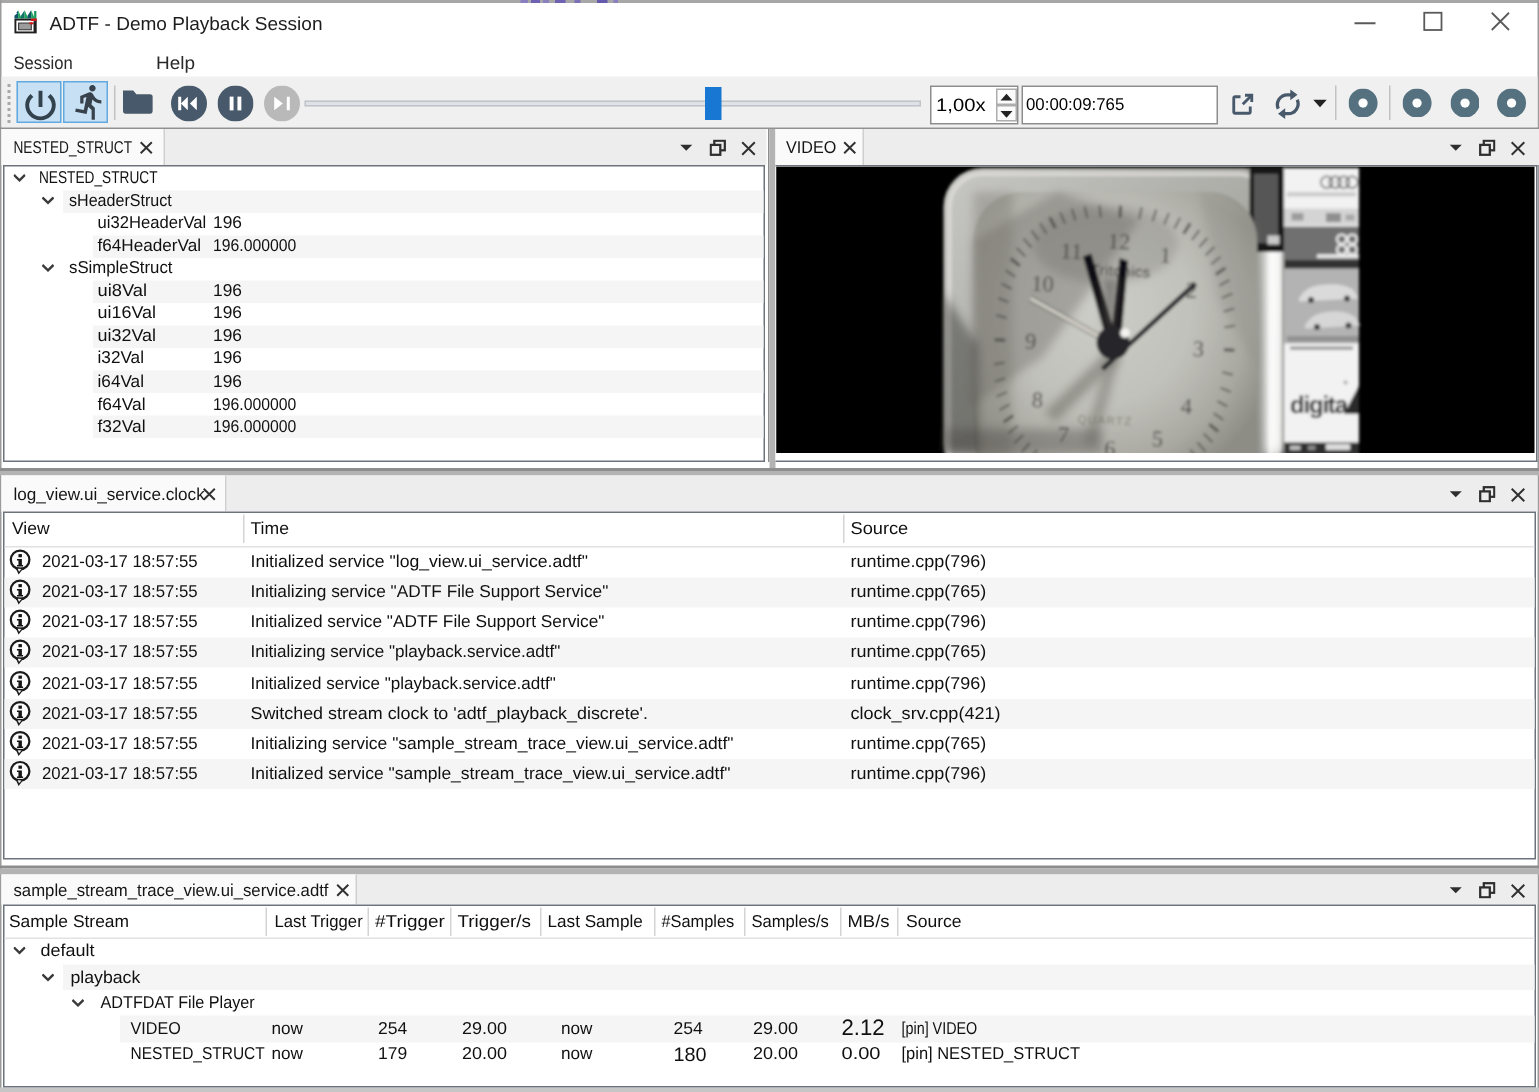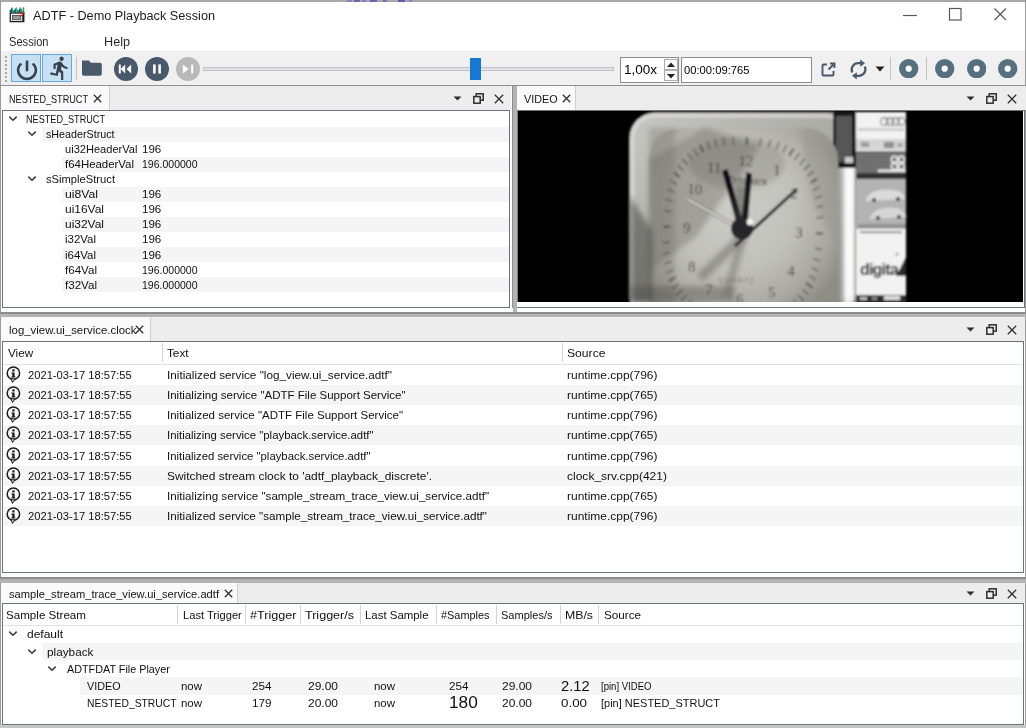--- a/index.html
+++ b/index.html
@@ -359,21 +359,21 @@
     </svg>
     <svg style="position:absolute;left:986px;top:324.0px" width="11" height="11" viewBox="0 0 11 11">
       <rect x="3.2" y="0.8" width="7" height="6.4" fill="none" stroke="#2e2e2e" stroke-width="1.5"></rect>
       <rect x="0.8" y="3.6" width="6.4" height="6.6" fill="#ededed" stroke="#2e2e2e" stroke-width="1.5"></rect>
     </svg>
     <svg style="position:absolute;left:1007px;top:324.5px" width="10" height="10" viewBox="0 0 10 10">
       <path d="M0.8 0.8 L9.2 9.2 M9.2 0.8 L0.8 9.2" stroke="#303030" stroke-width="1.3" fill="none"></path>
     </svg>
     <div style="position:absolute;left:2px;top:341px;width:1022px;height:232px;background:#fff;border:1px solid #6c737b"></div>
     <div style="position:absolute;left:8px;top:345.0px;font-size:11.5px;line-height:16px;color:#101010;font-weight:normal;white-space:pre;transform:scaleX(1.0148);transform-origin:0 50%;">View</div>
-    <div style="position:absolute;left:166.5px;top:345.0px;font-size:11.5px;line-height:16px;color:#101010;font-weight:normal;white-space:pre;transform:scaleX(1.0194);transform-origin:0 50%;">Text</div>
+    <div style="position:absolute;left:166.5px;top:345.0px;font-size:11.5px;line-height:16px;color:#101010;font-weight:normal;white-space:pre;transform:scaleX(1.0194);transform-origin:0 50%;">Time</div>
     <div style="position:absolute;left:566.5px;top:345.0px;font-size:11.5px;line-height:16px;color:#101010;font-weight:normal;white-space:pre;transform:scaleX(1.0566);transform-origin:0 50%;">Source</div>
     <div style="position:absolute;left:162px;top:343px;width:1px;height:19px;background:#d4d4d4"></div>
     <div style="position:absolute;left:562px;top:343px;width:1px;height:19px;background:#d4d4d4"></div>
     <div style="position:absolute;left:3px;top:363.5px;width:1020px;height:1px;background:#e2e2e2"></div>
     <svg style="position:absolute;left:5.5px;top:365.7px" width="16" height="18" viewBox="0 0 16 18">
       <circle cx="7.4" cy="7.2" r="6.2" fill="#fcfcfc" stroke="#1a1a1a" stroke-width="1.5"></circle>
       <polygon points="4.2,12.2 6.4,17 10,12.4" fill="#1a1a1a"></polygon>
       <polygon points="5.8,13.2 6.7,15.2 8.3,13.4" fill="#fcfcfc"></polygon>
       <rect x="6.3" y="3.4" width="2.3" height="2.1" fill="#151515"></rect>
       <polygon points="5.3,6.6 8.6,6.6 8.6,10.6 9.4,10.6 9.4,11.6 5.3,11.6 5.3,10.6 6.3,10.6 6.3,7.6 5.3,7.6" fill="#151515"></polygon>
@@ -513,16 +513,16 @@
     <div style="position:absolute;left:373.5px;top:678.0px;font-size:11.5px;line-height:16px;color:#101010;font-weight:normal;white-space:pre;transform:scaleX(0.9954);transform-origin:0 50%;">now</div>
     <div style="position:absolute;left:448.5px;top:678.0px;font-size:11.5px;line-height:16px;color:#101010;font-weight:normal;white-space:pre;transform:scaleX(1.0163);transform-origin:0 50%;">254</div>
     <div style="position:absolute;left:502px;top:678.0px;font-size:11.5px;line-height:16px;color:#101010;font-weight:normal;white-space:pre;transform:scaleX(1.0425);transform-origin:0 50%;">29.00</div>
     <div style="position:absolute;left:561px;top:678.0px;font-size:15px;line-height:16px;color:#101010;font-weight:normal;white-space:pre;transform:scaleX(0.9829);transform-origin:0 50%;">2.12</div>
     <div style="position:absolute;left:601px;top:678.0px;font-size:11.5px;line-height:16px;color:#101010;font-weight:normal;white-space:pre;transform:scaleX(0.8317);transform-origin:0 50%;">[pin] VIDEO</div>
     <div style="position:absolute;left:86.5px;top:695.2px;font-size:11.5px;line-height:16px;color:#101010;font-weight:normal;white-space:pre;transform:scaleX(0.8979);transform-origin:0 50%;">NESTED_STRUCT</div>
     <div style="position:absolute;left:180.5px;top:695.2px;font-size:11.5px;line-height:16px;color:#101010;font-weight:normal;white-space:pre;transform:scaleX(0.9954);transform-origin:0 50%;">now</div>
     <div style="position:absolute;left:252px;top:695.2px;font-size:11.5px;line-height:16px;color:#101010;font-weight:normal;white-space:pre;transform:scaleX(1.0163);transform-origin:0 50%;">179</div>
     <div style="position:absolute;left:308px;top:695.2px;font-size:11.5px;line-height:16px;color:#101010;font-weight:normal;white-space:pre;transform:scaleX(1.0425);transform-origin:0 50%;">20.00</div>
     <div style="position:absolute;left:373.5px;top:695.2px;font-size:11.5px;line-height:16px;color:#101010;font-weight:normal;white-space:pre;transform:scaleX(0.9954);transform-origin:0 50%;">now</div>
-    <div style="position:absolute;left:448.5px;top:695.2px;font-size:17px;line-height:16px;color:#101010;font-weight:normal;white-space:pre;transform:scaleX(1.0163);transform-origin:0 50%;">180</div>
+    <div style="position:absolute;left:448.5px;top:695.2px;font-size:13px;line-height:16px;color:#101010;font-weight:normal;white-space:pre;transform:scaleX(1.0163);transform-origin:0 50%;">180</div>
     <div style="position:absolute;left:502px;top:695.2px;font-size:11.5px;line-height:16px;color:#101010;font-weight:normal;white-space:pre;transform:scaleX(1.0425);transform-origin:0 50%;">20.00</div>
     <div style="position:absolute;left:561px;top:695.2px;font-size:11.5px;line-height:16px;color:#101010;font-weight:normal;white-space:pre;transform:scaleX(1.1616);transform-origin:0 50%;">0.00</div>
     <div style="position:absolute;left:601px;top:695.2px;font-size:11.5px;line-height:16px;color:#101010;font-weight:normal;white-space:pre;transform:scaleX(0.9550);transform-origin:0 50%;">[pin] NESTED_STRUCT</div>
   </div>
 </body></html>

